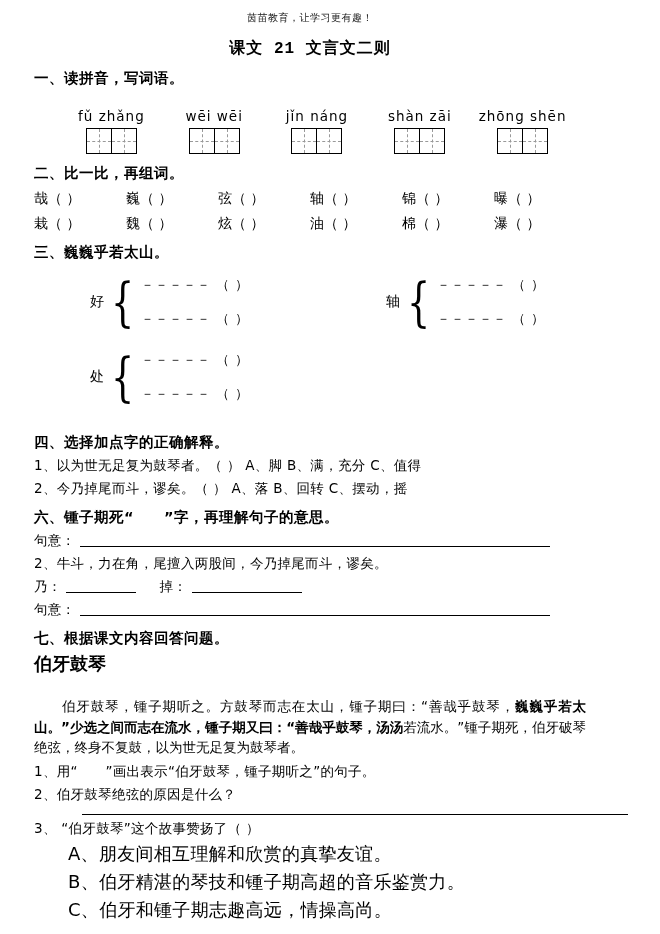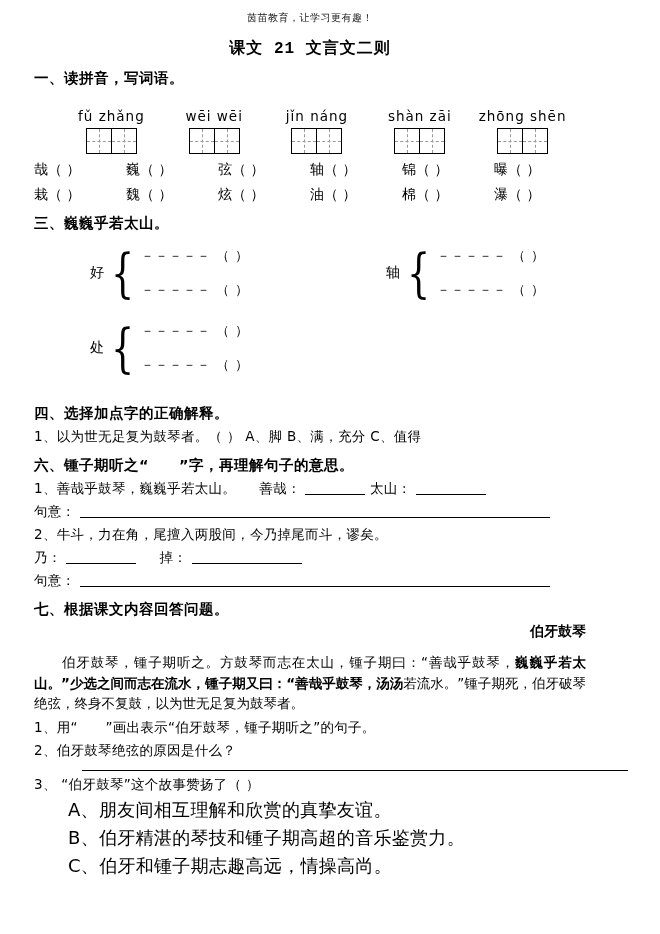--- a/index.html
+++ b/index.html
@@ -151,32 +151,32 @@
   }
   .q-line .sp { display: inline-block; width: 14px; }
   .ul-blank {
     display: inline-block;
     border-bottom: 1px solid #000;
     height: 13px;
     vertical-align: -2px;
   }
   
   .passage-title {
-    text-align: right;
-    font-size: 14px;
+    text-align: left;
+    font-size: 18px;
     font-weight: bold;
     margin-top: 4px;
     font-family: "DejaVu Sans", sans-serif;
   }
   .passage {
     font-size: 13.5px;
     font-family: "DejaVu Sans", sans-serif;
     line-height: 1.52;
     text-indent: 28px;
-    margin-top: 11px;
+    margin-top: 20px;
     text-align: justify;
   }
   .passage .em { font-weight: bold; }
   .opt-line {
     font-size: 18px;
     font-family: "DejaVu Sans", sans-serif;
     margin-top: 4px;
     padding-left: 34px;
     letter-spacing: 0.3px;
   }
@@ -232,20 +232,21 @@
         </div>
     </div>
     <div class="grid-group">
       <div class="tianzi">
           <div class="cell"></div>
           <div class="cell"></div>
         </div>
     </div>
   </div>
 
+  <div class="section-head">二、比一比，再组词。</div>
 
   <div class="compare-row">
     <div class="compare-item">哉（    ）</div>
     <div class="compare-item">巍（    ）</div>
     <div class="compare-item">弦（    ）</div>
     <div class="compare-item">轴（    ）</div>
     <div class="compare-item">锦（    ）</div>
     <div class="compare-item">曝（    ）</div>
   </div>
   <div class="compare-row">
@@ -285,31 +286,24 @@
       <span class="poly-lines">
         <span class="poly-line">－－－－－  （        ）</span>
         <span class="poly-line">－－－－－  （        ）</span>
       </span>
     </div>
 
   </div>
 
   <div class="section-head">四、选择加点字的正确解释。</div>
   <div class="q-line">1、以为世无足复为鼓琴者。（    ）    A、脚   B、满，充分   C、值得</div>
-
-  <div class="section-head">六、锺子期听之“　　”字，再理解句子的意思。</div>
-
-  <div class="q-line">
-    <span>1、善哉乎鼓琴，巍巍乎若太山。</span>
-    <span class="sp"></span>
-    <span>善哉：</span>
-    <span class="ul-blank" style="width:60px;"></span>
-    <span>太山：</span>
-    <span class="ul-blank" style="width:70px;"></span>
-  </div>
+  <div class="q-line">2、今乃掉尾而斗，谬矣。（    ）        A、落   B、回转   C、摆动，摇</div>
+
+  <div class="section-head">六、锺子期死“　　”字，再理解句子的意思。</div>
+
 
   <div class="q-line">
     <span>句意：</span>
     <span class="ul-blank" style="width:470px;"></span>
   </div>
 
   <div class="q-line">2、牛斗，力在角，尾擅入两股间，今乃掉尾而斗，谬矣。</div>
 
   <div class="q-line">
     <span>乃：</span>

